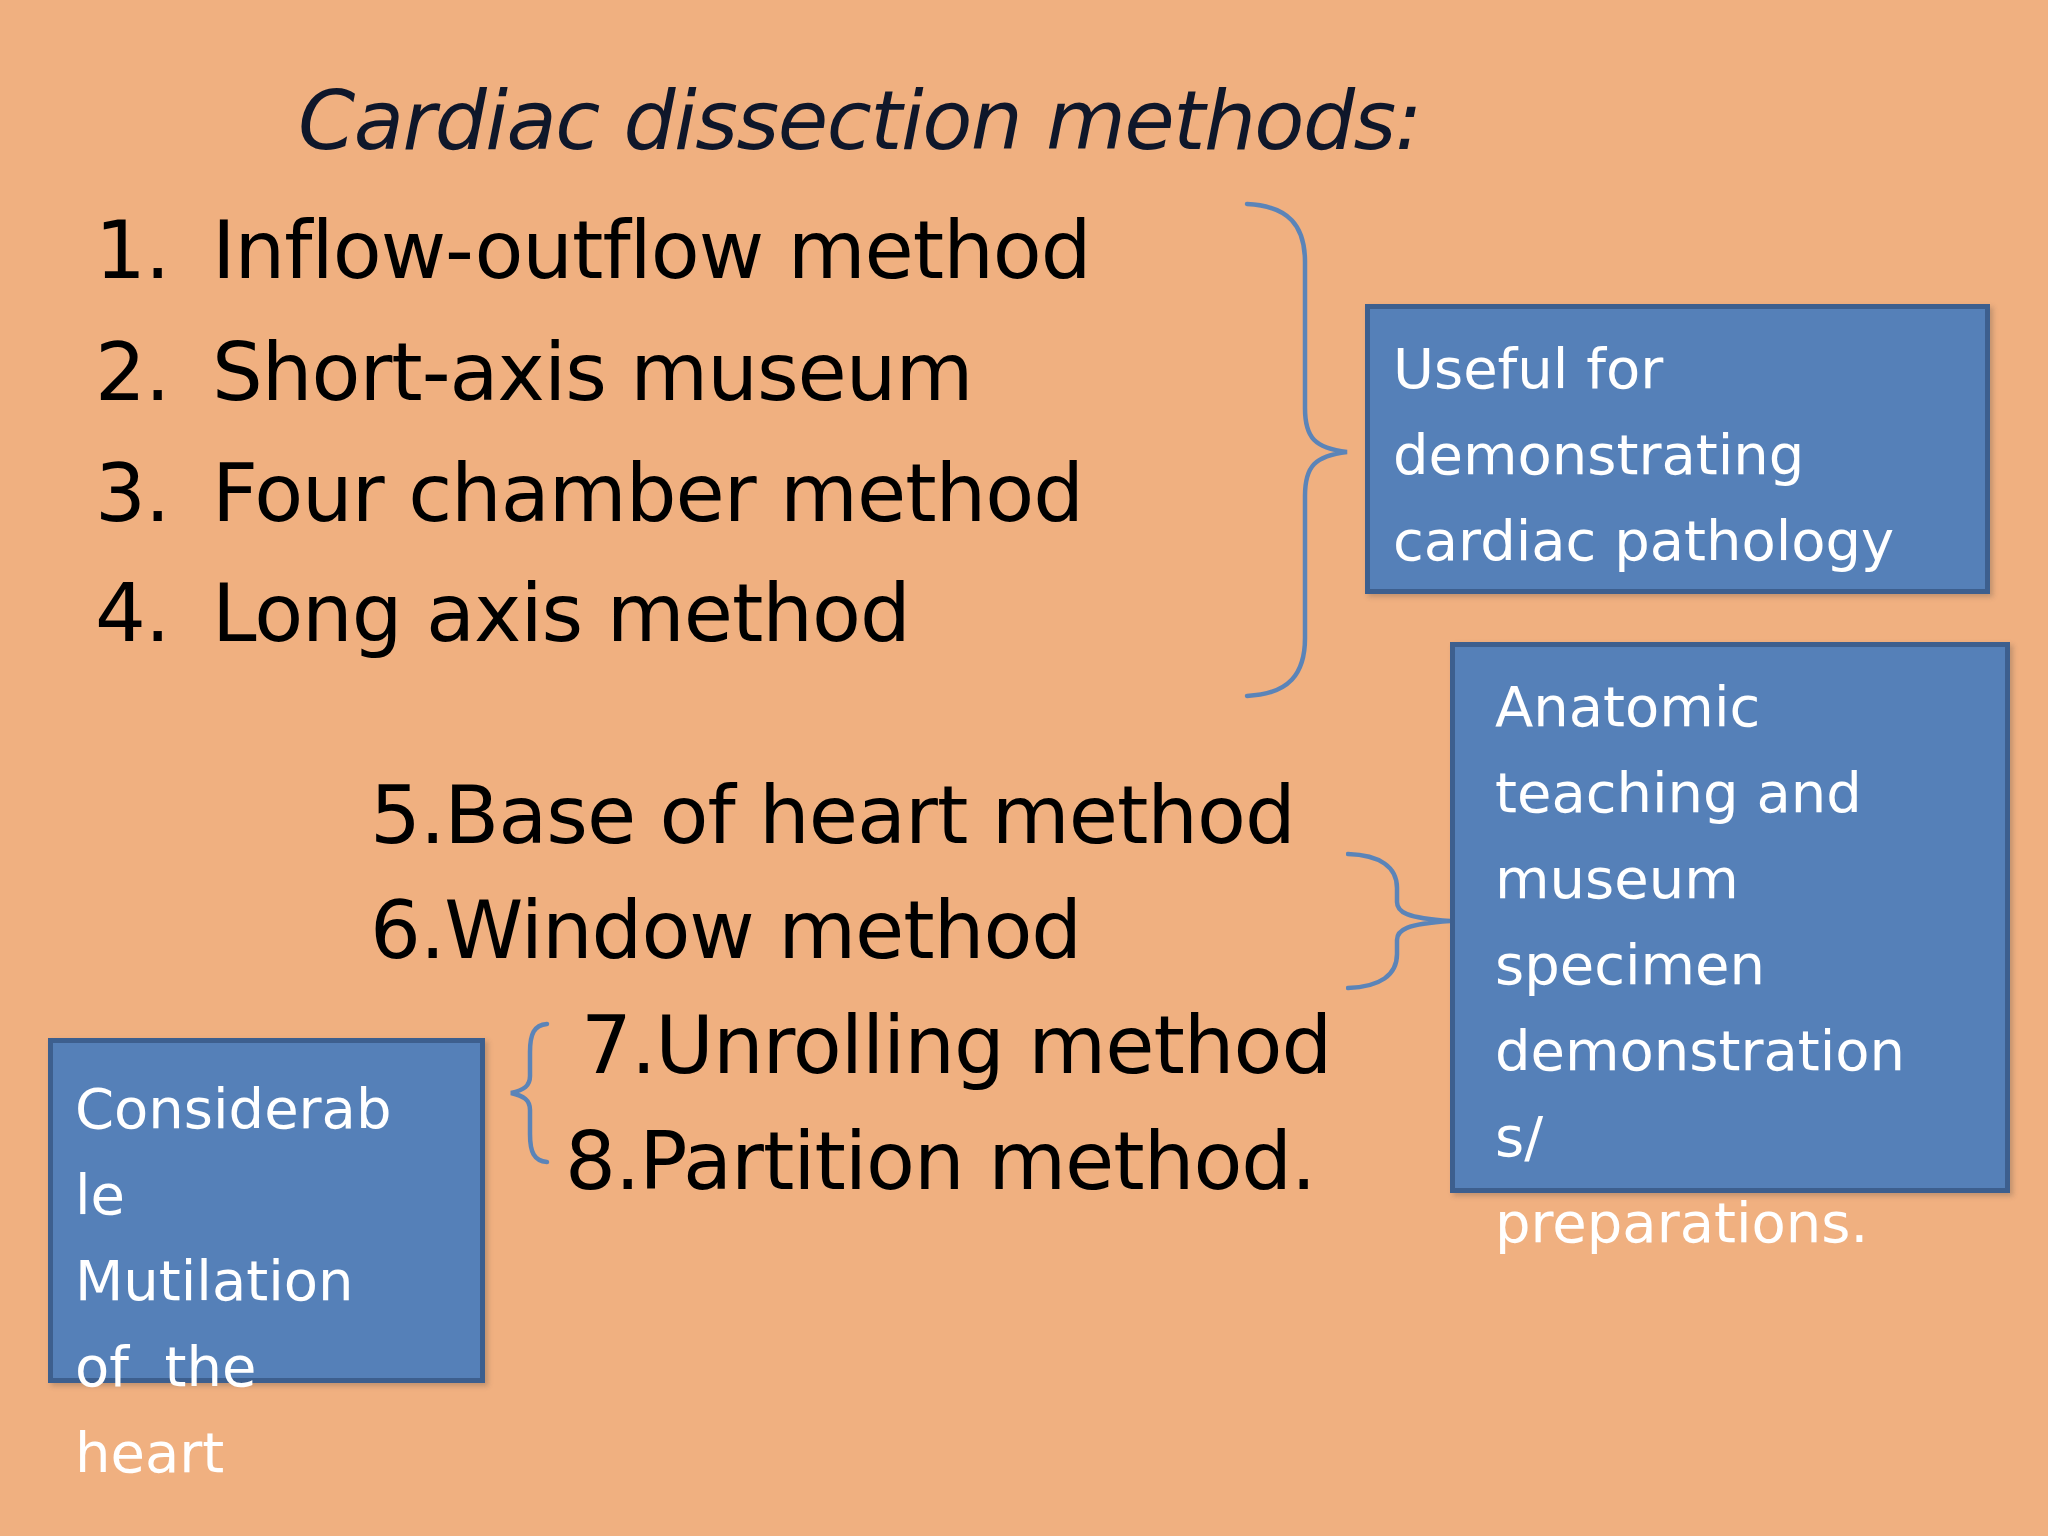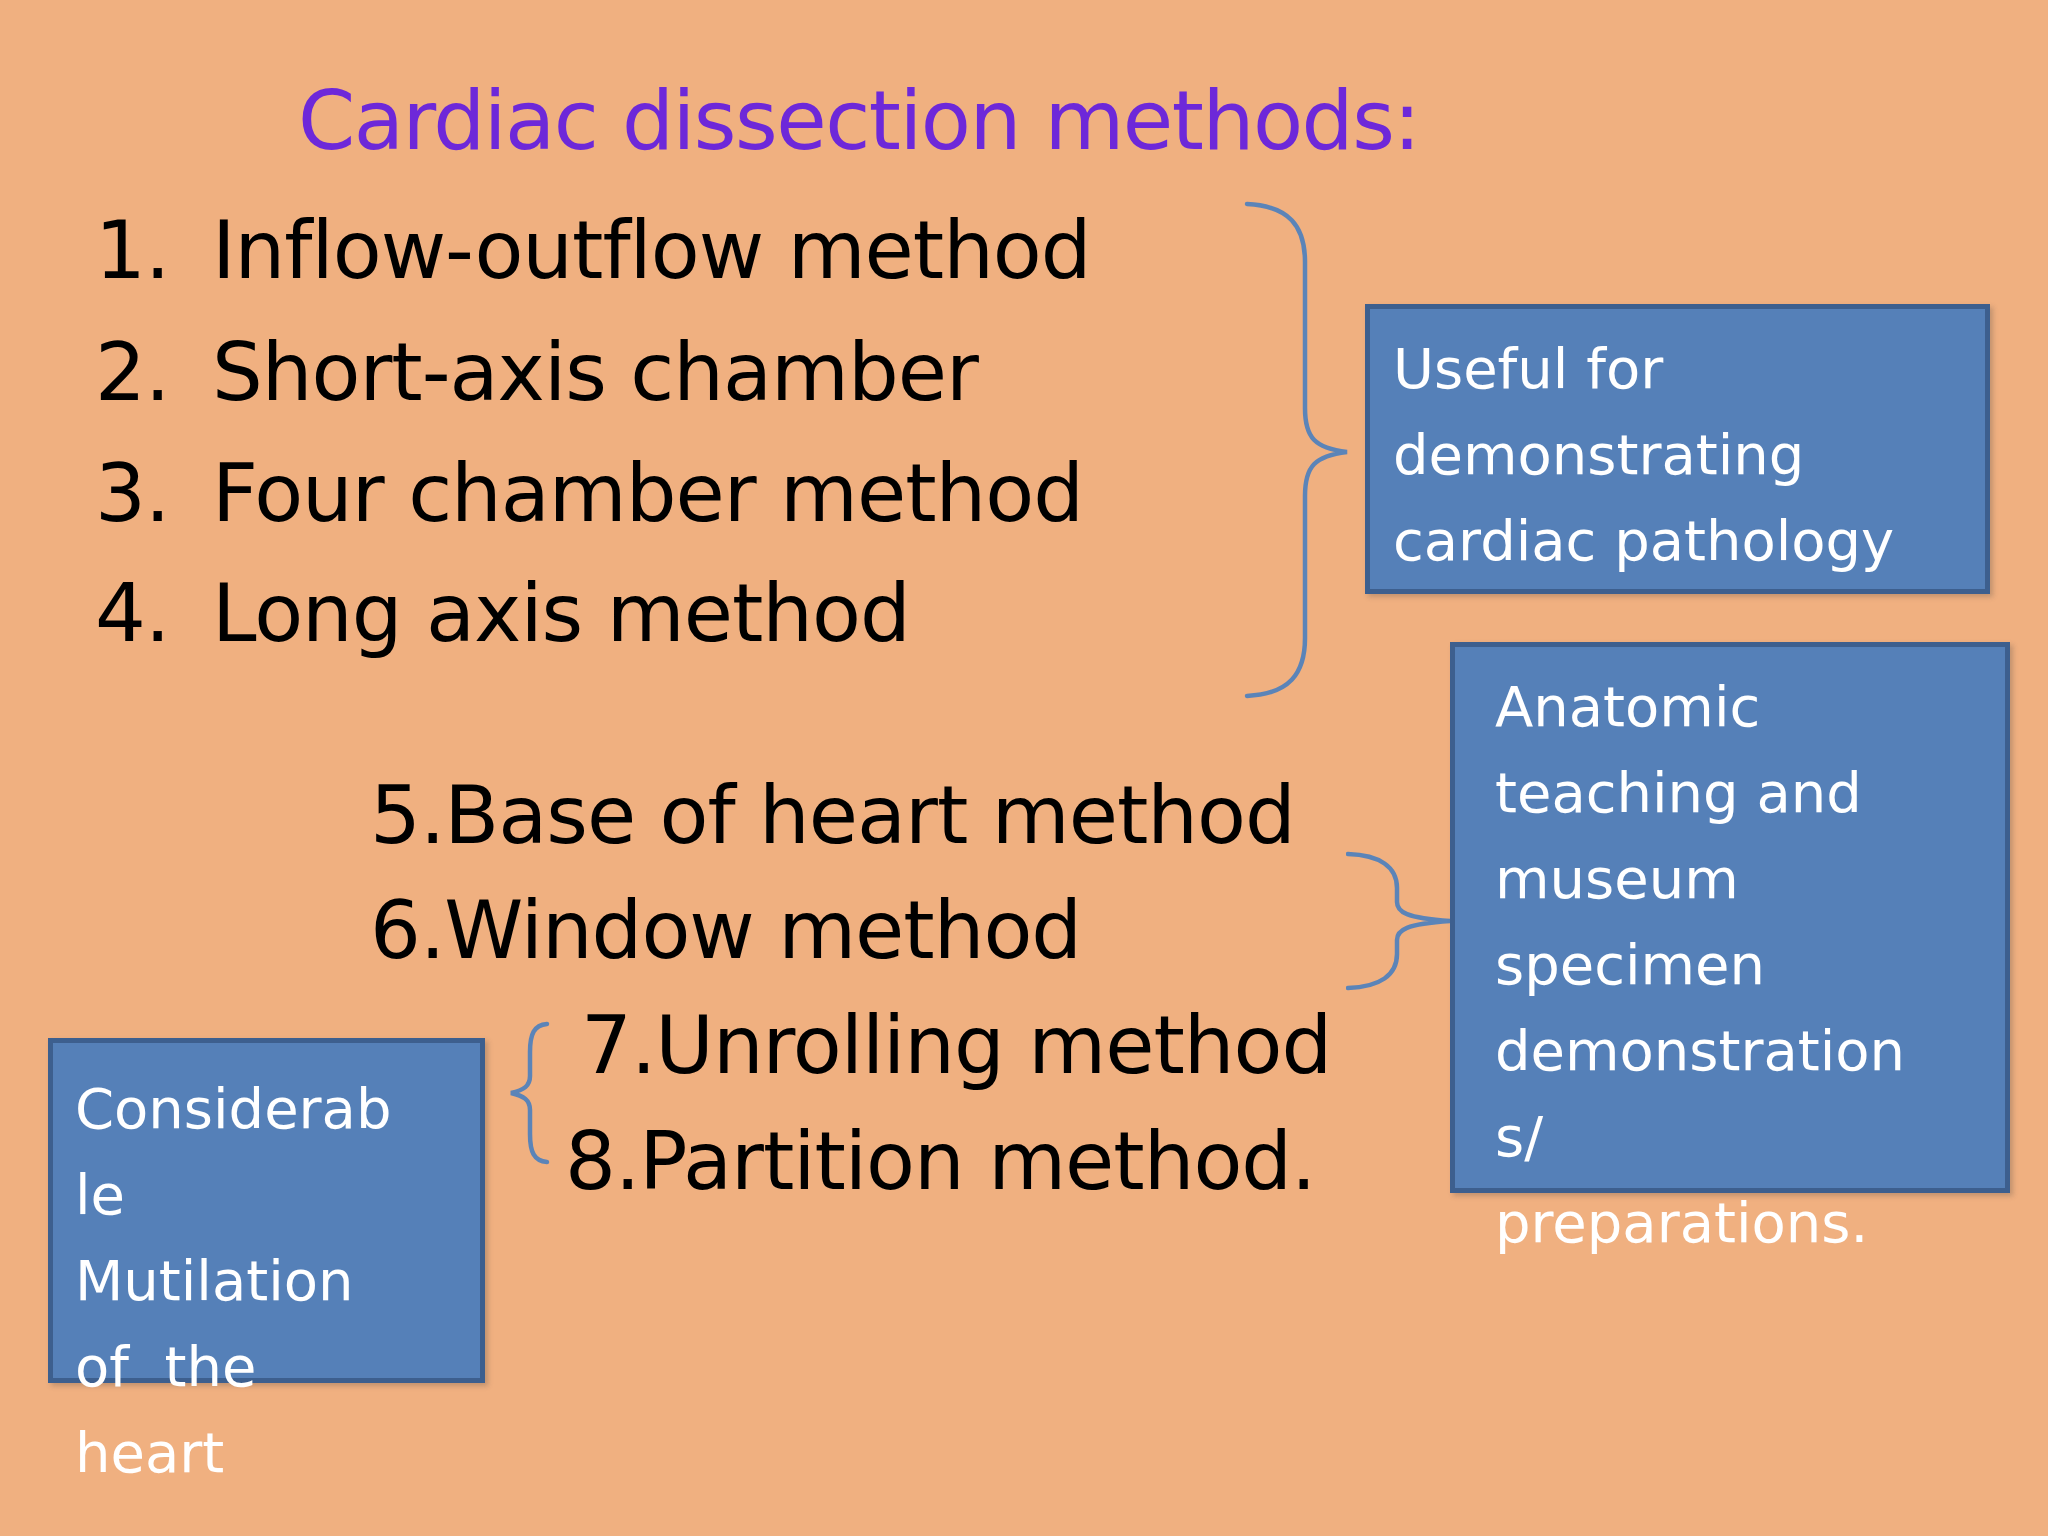--- a/index.html
+++ b/index.html
@@ -14,22 +14,23 @@
     background: #f0b080;
   }
   .title {
     position: absolute;
     left: 298px; top: 76px;
     margin: 0;
     font-size: 82px;
     font-weight: normal;
     letter-spacing: -1.5px;
     line-height: 90px;
-    color: #6d28d9;
+    color: #0f172a;
     white-space: nowrap;
+    font-style: italic;
   }
   .item {
     position: absolute;
     font-size: 80px;
     letter-spacing: -1px;
     line-height: 90px;
     color: #000;
     white-space: nowrap;
   }
   .item .num {
@@ -63,21 +64,21 @@
 <body>
 
 <div class="slide">
 
   <h1 class="title">Cardiac dissection methods:</h1>
 
   <div class="item" style="left:95px; top:206px;">
     <span class="num">1.</span><span>Inflow-outflow method</span>
   </div>
   <div class="item" style="left:95px; top:328px;">
-    <span class="num">2.</span><span>Short-axis chamber</span>
+    <span class="num">2.</span><span>Short-axis museum</span>
   </div>
   <div class="item" style="left:95px; top:449px;">
     <span class="num">3.</span><span>Four chamber method</span>
   </div>
   <div class="item" style="left:95px; top:569px;">
     <span class="num">4.</span><span>Long axis method</span>
   </div>
 
   <div class="item" style="left:370px; top:771px;">5.Base of heart method</div>
   <div class="item" style="left:370px; top:886px;">6.Window method</div>

